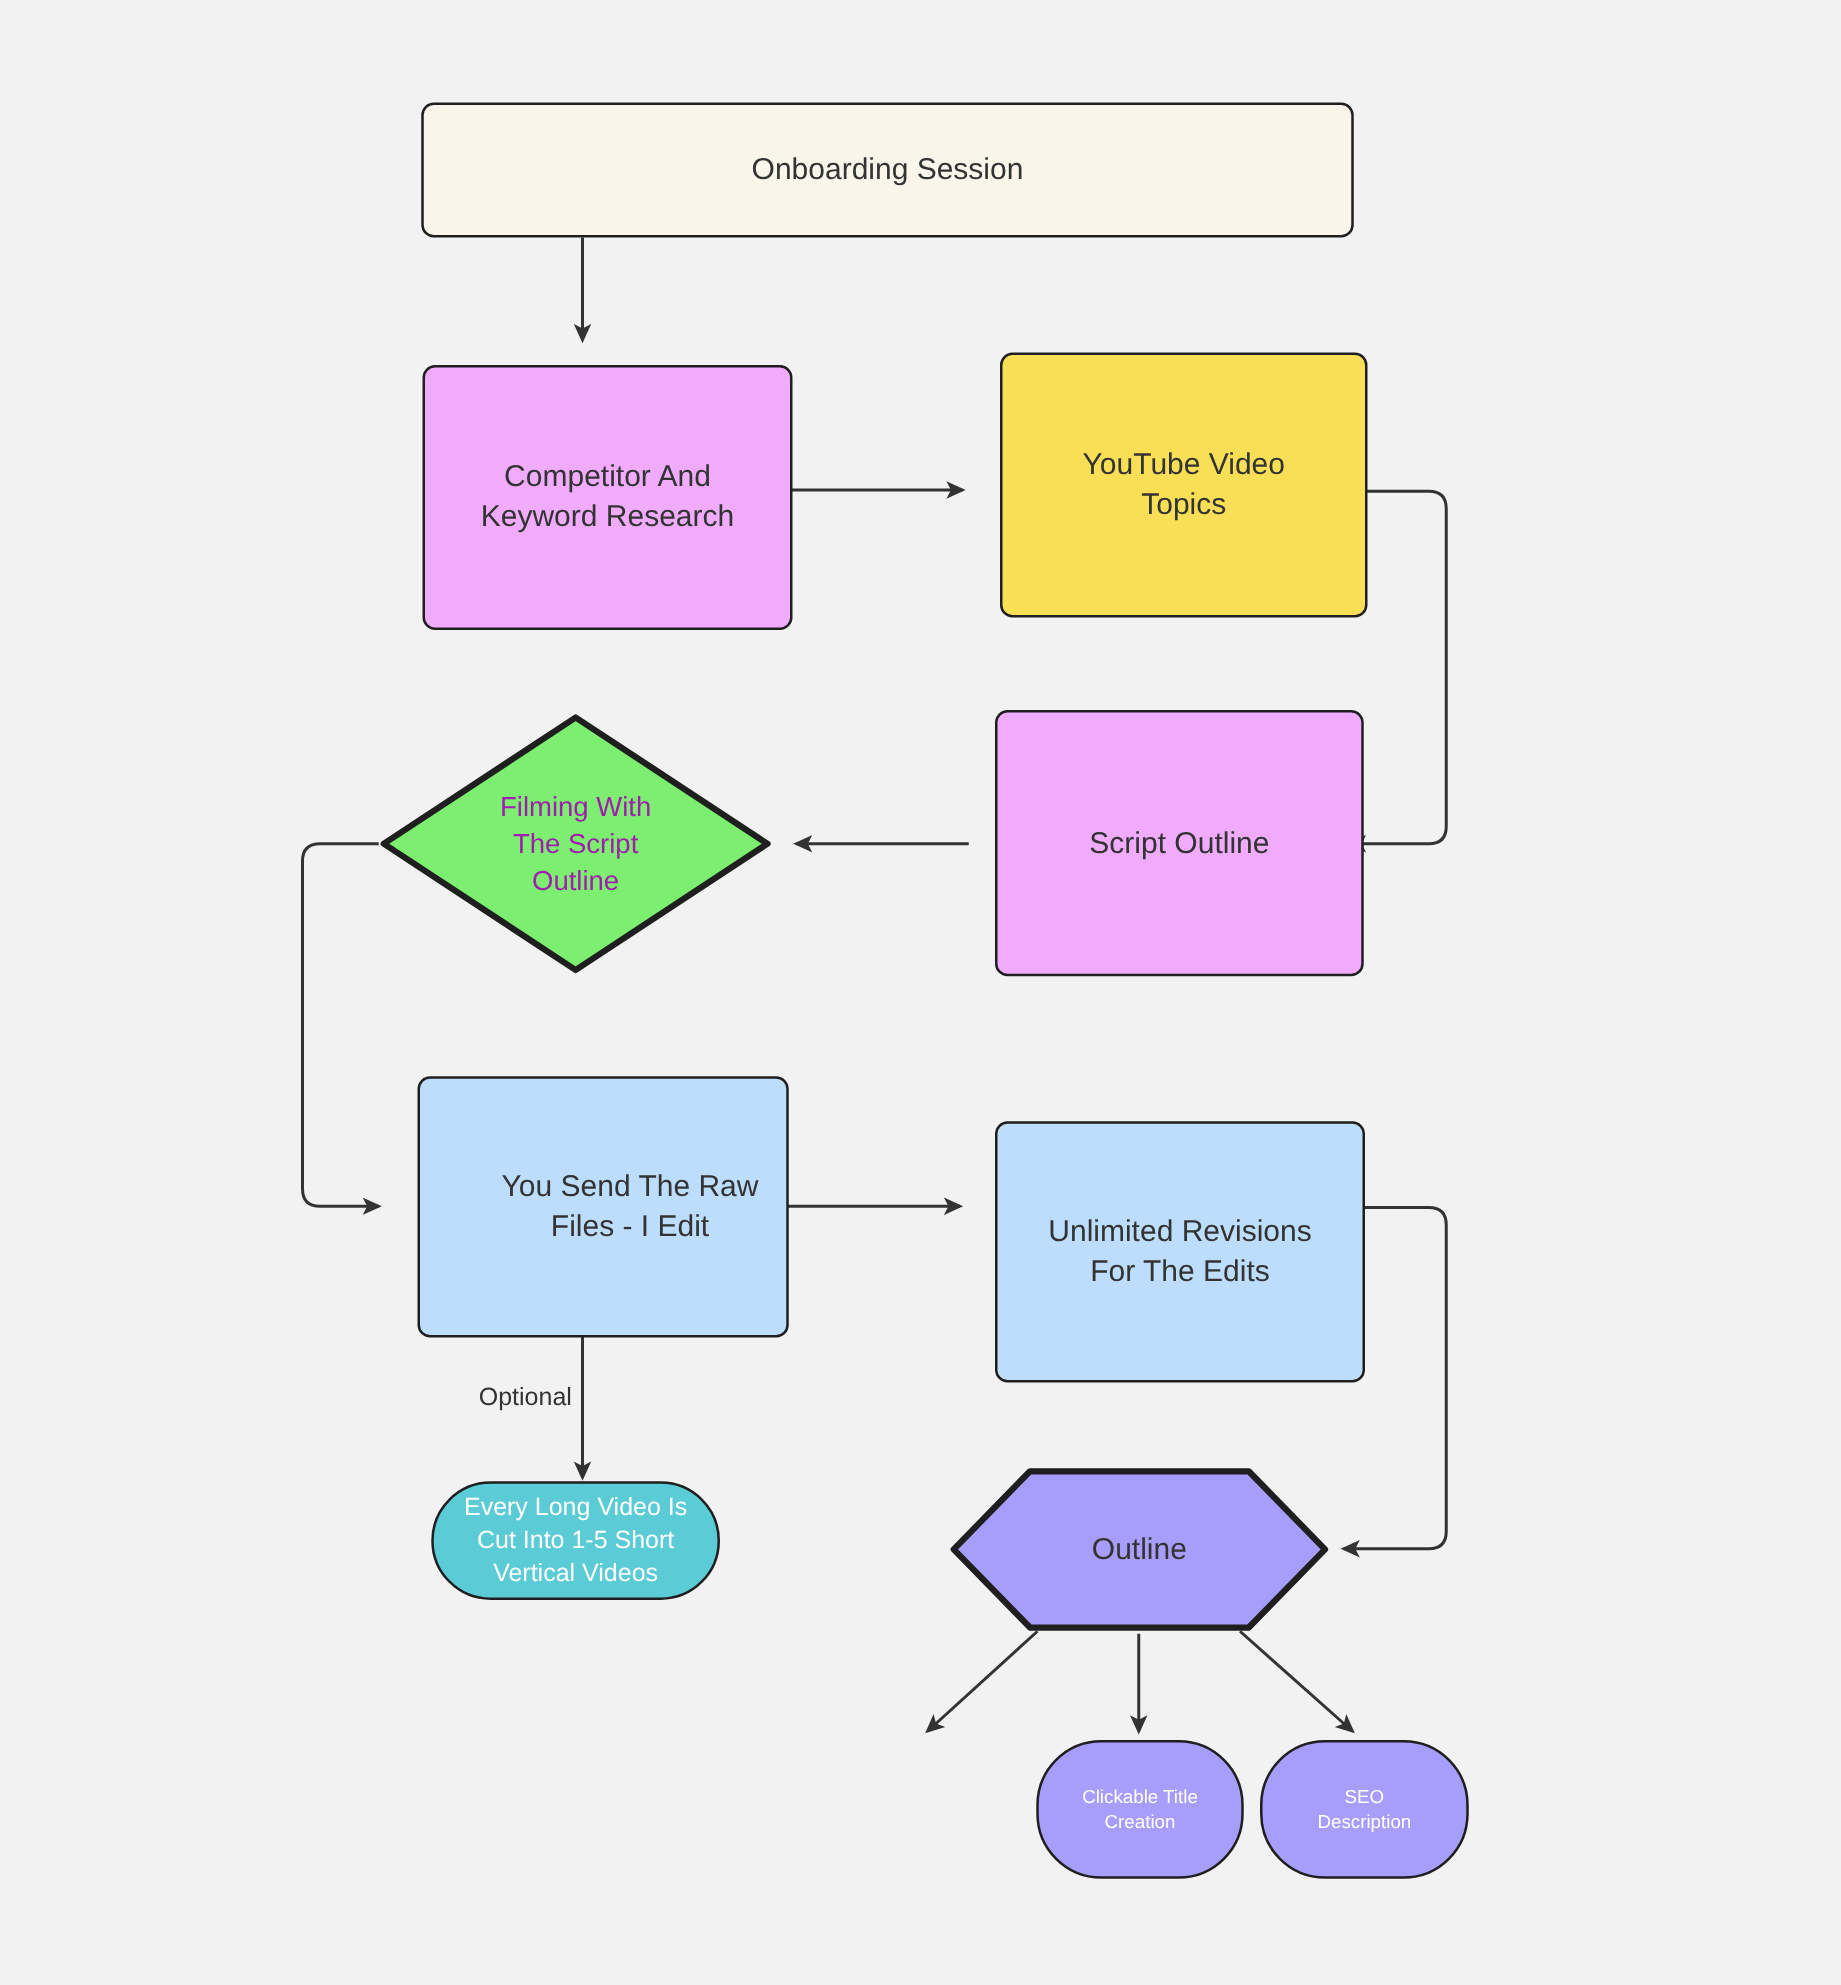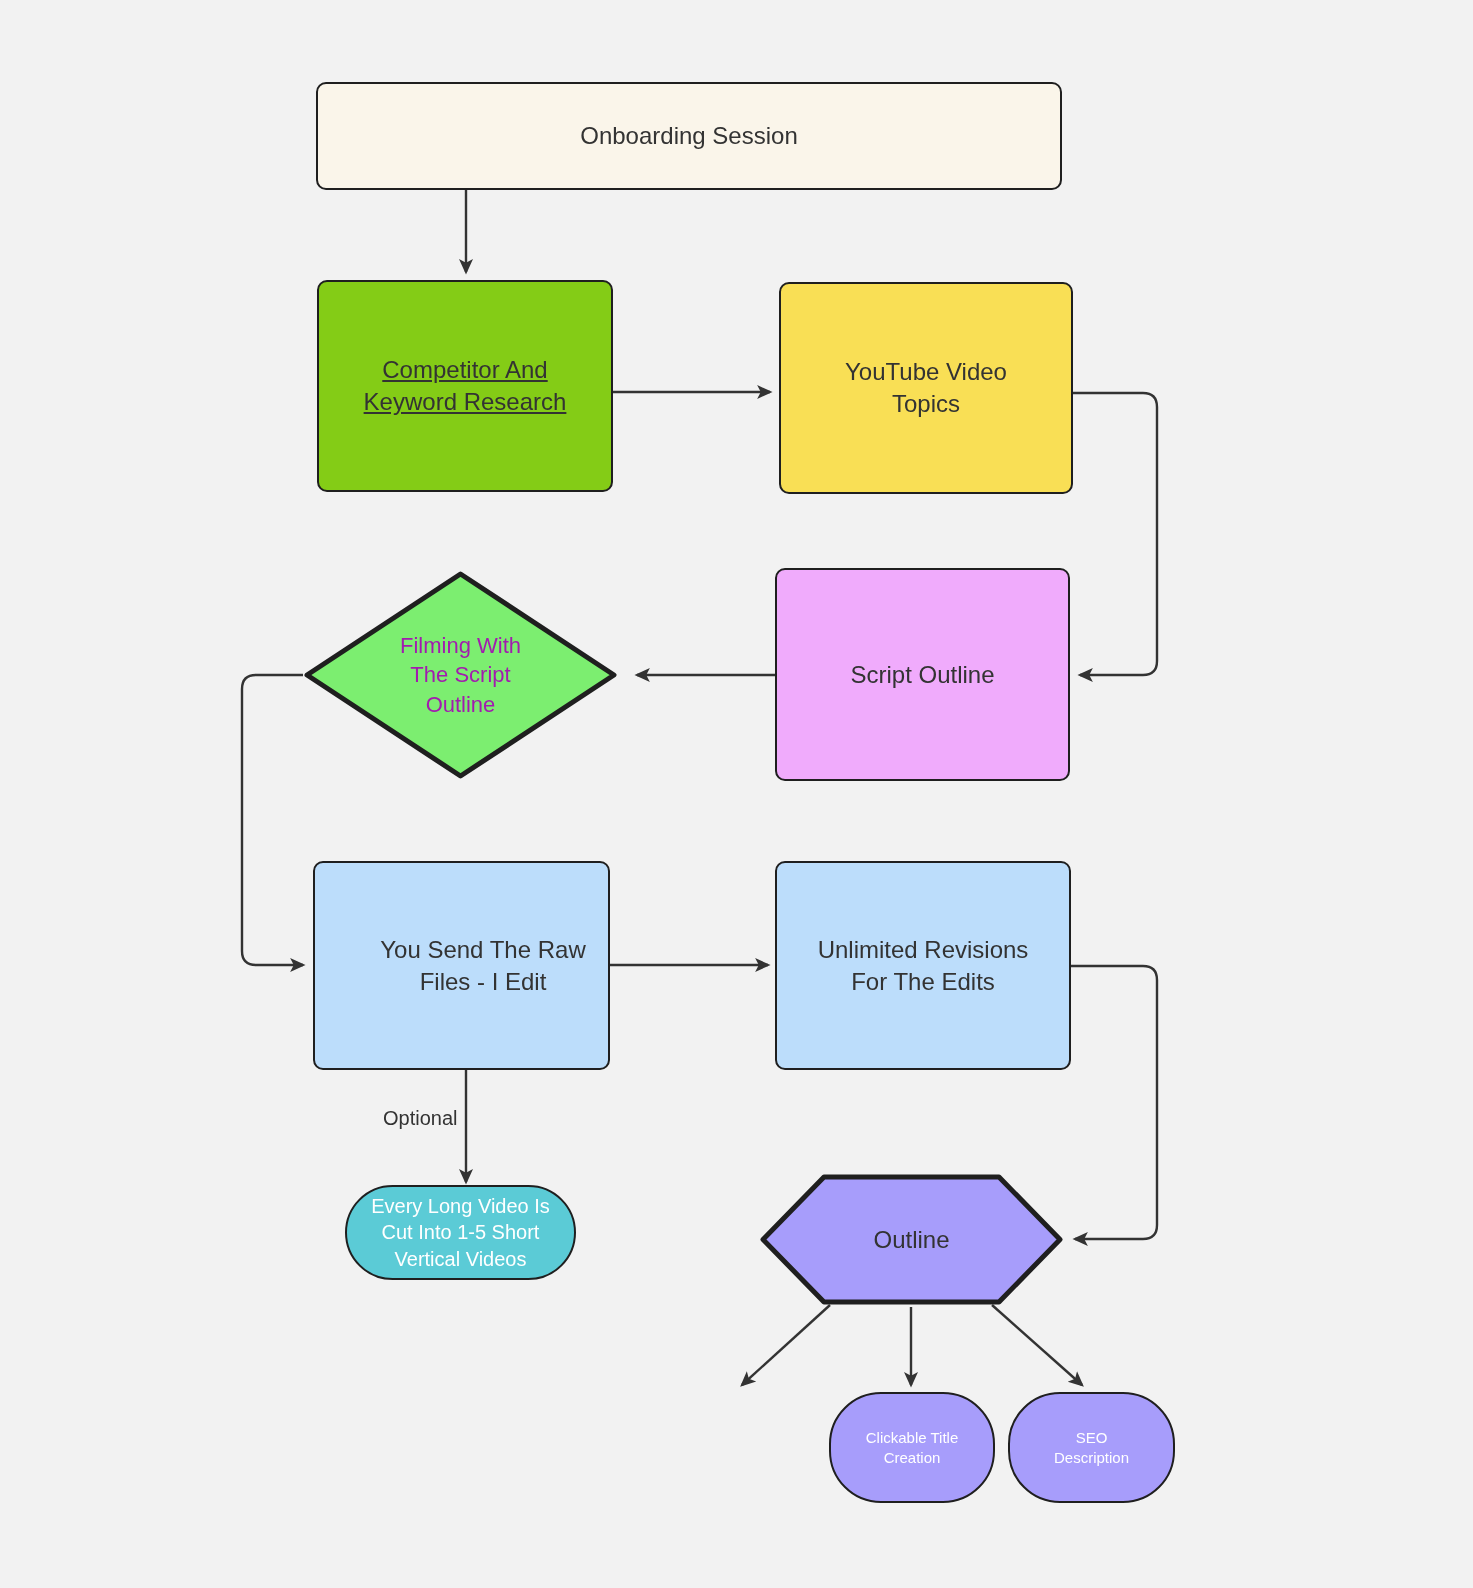--- a/index.html
+++ b/index.html
@@ -39,20 +39,21 @@
   .node .label {
     display: block;
     white-space: pre-line;
     padding: 0 6px;
   }
 
   
   .rect {
     border: 2.5px solid #1f1f1f;
     border-radius: 10px;
+    margin-left: 21px;
   }
 
   
   .stadium {
     border: 2.5px solid #1f1f1f;
     border-radius: 48px;
   }
 
   
   .diamond-wrap {
@@ -131,21 +132,21 @@
 
     <path d="M911,1307 L911,1385" fill="none" stroke="#333333" stroke-width="2.4" marker-end="url(#arrow)"></path>
 
     <path d="M992,1305 L1082,1385" fill="none" stroke="#333333" stroke-width="2.4" marker-end="url(#arrow)"></path>
   </svg>
 
   <div class="node rect t-24" style="left:316px; top:82px; width:746px; height:108px; background:#faf5ea;">
     <span class="label">Onboarding Session</span>
   </div>
 
-  <div class="node rect t-24" style="left:317px; top:280px; width:296px; height:212px; background:#84cc16;text-decoration:underline;">
+  <div class="node rect t-24" style="left:317px; top:292px; width:296px; height:212px; background:#f0abfc;">
     <span class="label">Competitor And
 Keyword Research</span>
   </div>
 
   <div class="node rect t-24" style="left:779px; top:282px; width:294px; height:212px; background:#f9df55;">
     <span class="label">YouTube Video
 Topics</span>
   </div>
 
   <div class="node rect t-24" style="left:775px; top:568px; width:295px; height:213px; background:#f0abfc;">
@@ -159,21 +160,21 @@
     <div class="diamond-label t-22">Filming With
 The Script
 Outline</div>
   </div>
 
   <div class="node rect t-24" style="left:313px; top:861px; width:297px; height:209px; background:#bcddfb;padding-left:43px;">
     <span class="label">You Send The Raw
 Files - I Edit</span>
   </div>
 
-  <div class="node rect t-24" style="left:775px; top:861px; width:296px; height:209px; background:#bcddfb;">
+  <div class="node rect t-24" style="left:775px; top:897px; width:296px; height:209px; background:#bcddfb;">
     <span class="label">Unlimited Revisions
 For The Edits</span>
   </div>
 
   <div class="edge-label t-16" style="left:379px; top:1106px;">Optional</div>
 
   <div class="node stadium t-16 white-text" style="left:345px; top:1185px; width:231px; height:95px; background:#5bcbd6;">
     <span class="label">Every Long Video Is
 Cut Into 1-5 Short
 Vertical Videos</span>

